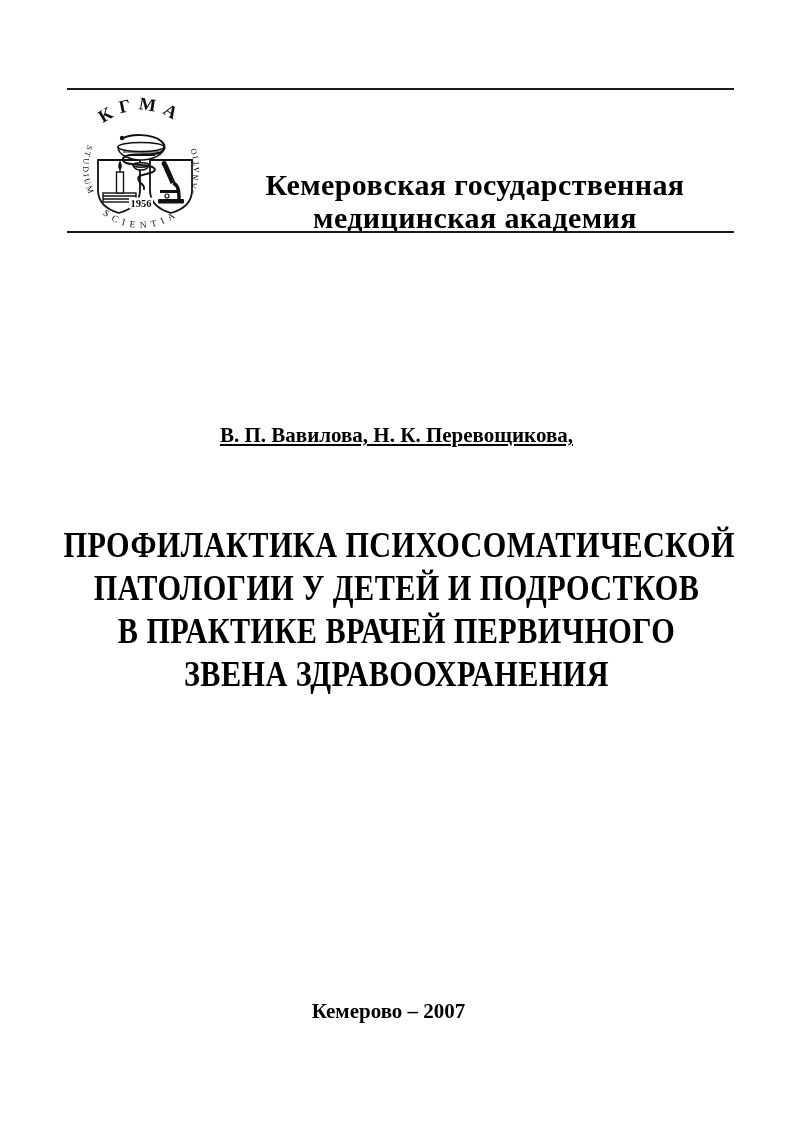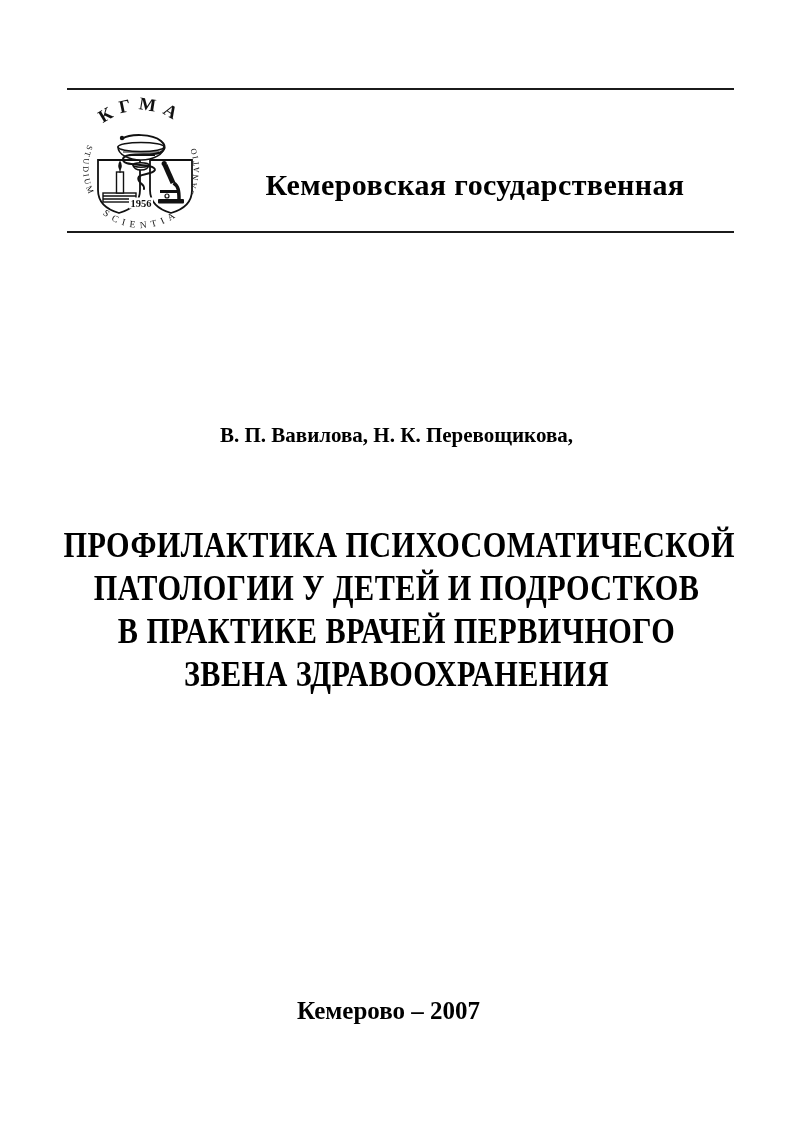--- a/index.html
+++ b/index.html
@@ -16,30 +16,30 @@
   .ring-big{font-family:"Liberation Serif",serif;font-weight:bold;font-size:18px;letter-spacing:7px;fill:#111;}
   .ring-small{font-family:"Liberation Serif",serif;font-size:8.2px;letter-spacing:2.2px;fill:#111;}
   .ring-bottom{font-family:"Liberation Serif",serif;font-size:9.5px;letter-spacing:5px;fill:#111;}
   .year-text{font-family:"Liberation Serif",serif;font-weight:bold;font-size:10.5px;fill:#111;}
   .header-text{
     position:absolute;left:216px;right:59px;top:129px;text-align:center;
     font-weight:bold;font-size:30px;line-height:33px;letter-spacing:.4px;margin-top:39px;
   }
   .authors{
     position:absolute;left:40px;right:40px;top:419px;text-align:center;
-    font-weight:bold;font-size:21px;line-height:33px;
+    font-weight:bold;font-size:21px;line-height:33px;text-decoration:underline;
   }
   .title{
     position:absolute;left:0;right:0;top:524px;text-align:center;
     font-weight:bold;font-size:36px;line-height:43px;letter-spacing:.5px;
     transform:scaleX(.84);transform-origin:50% 0;white-space:nowrap;
   }
   .imprint{
     position:absolute;left:0;right:16px;top:997px;text-align:center;
-    font-weight:bold;font-size:25px;line-height:28px;
+    font-weight:bold;font-size:21px;line-height:28px;
   }
 </style>
 </head>
 <body>
 
 <div class="page">
 
   <div class="rule rule-top"></div>
 
   <div class="logo">
@@ -102,20 +102,21 @@
 
       <g>
         <rect x="63" y="101.5" width="24" height="11" fill="#fff" stroke="none"></rect>
         <text class="year-text" x="75" y="110.5" text-anchor="middle">1956</text>
       </g>
     </svg>
   </div>
 
   <div class="header-text">
     <div>Кемеровская государственная</div>
+    <div>медицинская академия</div>
   </div>
 
   <div class="rule rule-bottom"></div>
 
   <div class="authors">
     <div>В. П. Вавилова, Н. К. Перевощикова,</div>
   </div>
 
   <div class="title">
     <div>ПРОФИЛАКТИКА ПСИХОСОМАТИЧЕСКОЙ</div>

